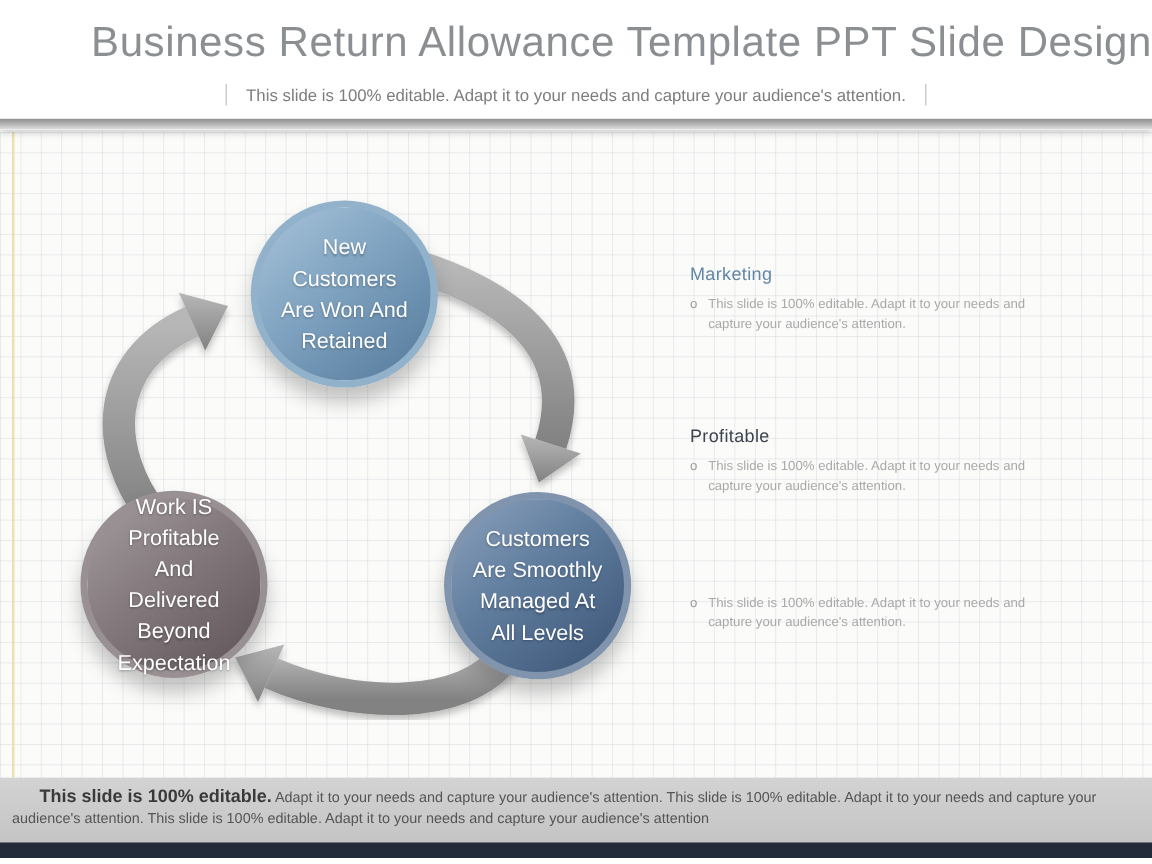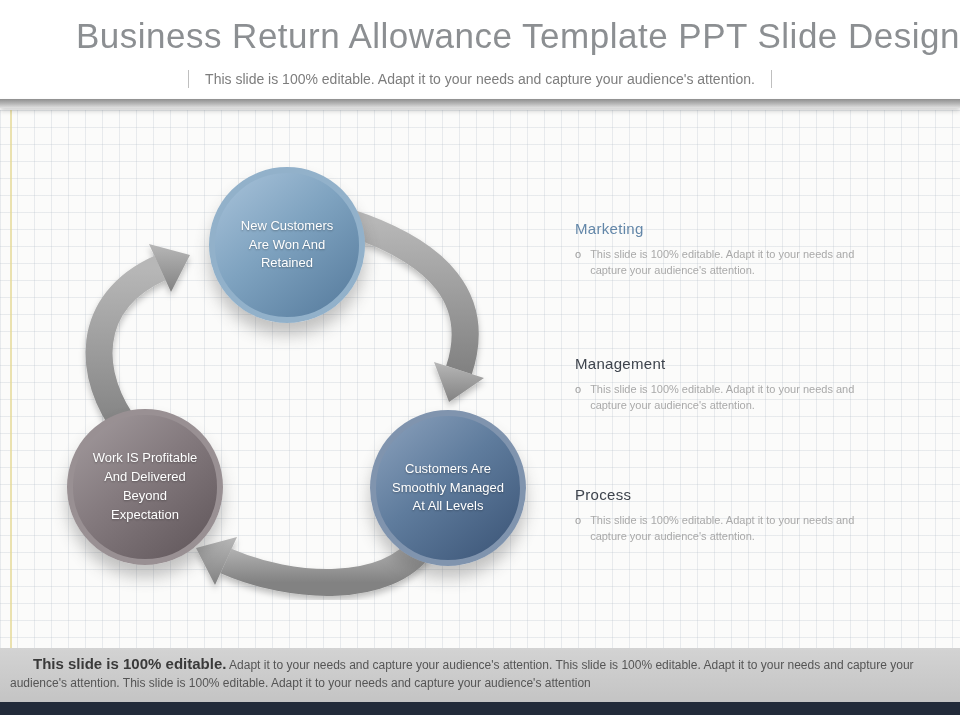--- a/index.html
+++ b/index.html
@@ -36,21 +36,21 @@
   .margin-line {
     position:absolute; top:0; left:10px; width:2px; height:538px;
     background:rgba(228,216,150,0.75);
   }
 
   
   svg.arrows { position:absolute; top:0; left:0; width:960px; height:720px; pointer-events:none; }
   .circle {
     position:absolute; width:156px; height:156px; border-radius:50%;
     display:flex; align-items:center; justify-content:center; text-align:center;
-    color:#ffffff; font-size:13px; line-height:1.45; padding:0 16px;
+    color:#ffffff; font-size:18px; line-height:1.45; padding:0 16px;
     text-shadow:0 1px 2px rgba(0,0,0,0.30);
     box-shadow:0 12px 16px rgba(60,60,60,0.30);
     background-clip:padding-box;
   }
   .node-top {
     left:209px; top:167px;
     border:6px solid #92b1ca;
     background:linear-gradient(140deg, #a9c3da 0%, #7fa3c0 45%, #54799b 100%);
   }
   .node-bottom {
@@ -140,29 +140,28 @@
 
   <div class="section sec-marketing">
     <div class="sec-heading blue">Marketing</div>
     <div class="sec-row">
       <span class="sec-bullet">o</span>
       <span class="sec-body">This slide is 100% editable. Adapt it to your needs and capture your audience's attention.</span>
     </div>
   </div>
 
   <div class="section sec-management">
-    <div class="sec-heading dark">Management</div>
+    <div class="sec-heading dark">Profitable</div>
     <div class="sec-row">
       <span class="sec-bullet">o</span>
       <span class="sec-body">This slide is 100% editable. Adapt it to your needs and capture your audience's attention.</span>
     </div>
   </div>
 
   <div class="section sec-process">
-    <div class="sec-heading dark">Process</div>
     <div class="sec-row">
       <span class="sec-bullet">o</span>
       <span class="sec-body">This slide is 100% editable. Adapt it to your needs and capture your audience's attention.</span>
     </div>
   </div>
 
   <div class="footer-bar">
     <span class="footer-lead">This slide is 100% editable.</span><span class="footer-body"> Adapt it to your needs and capture your audience's attention. This slide is 100% editable. Adapt it to your needs and capture your audience's attention. This slide is 100% editable. Adapt it to your needs and capture your audience's attention</span>
   </div>
   <div class="navy-bar"></div>

